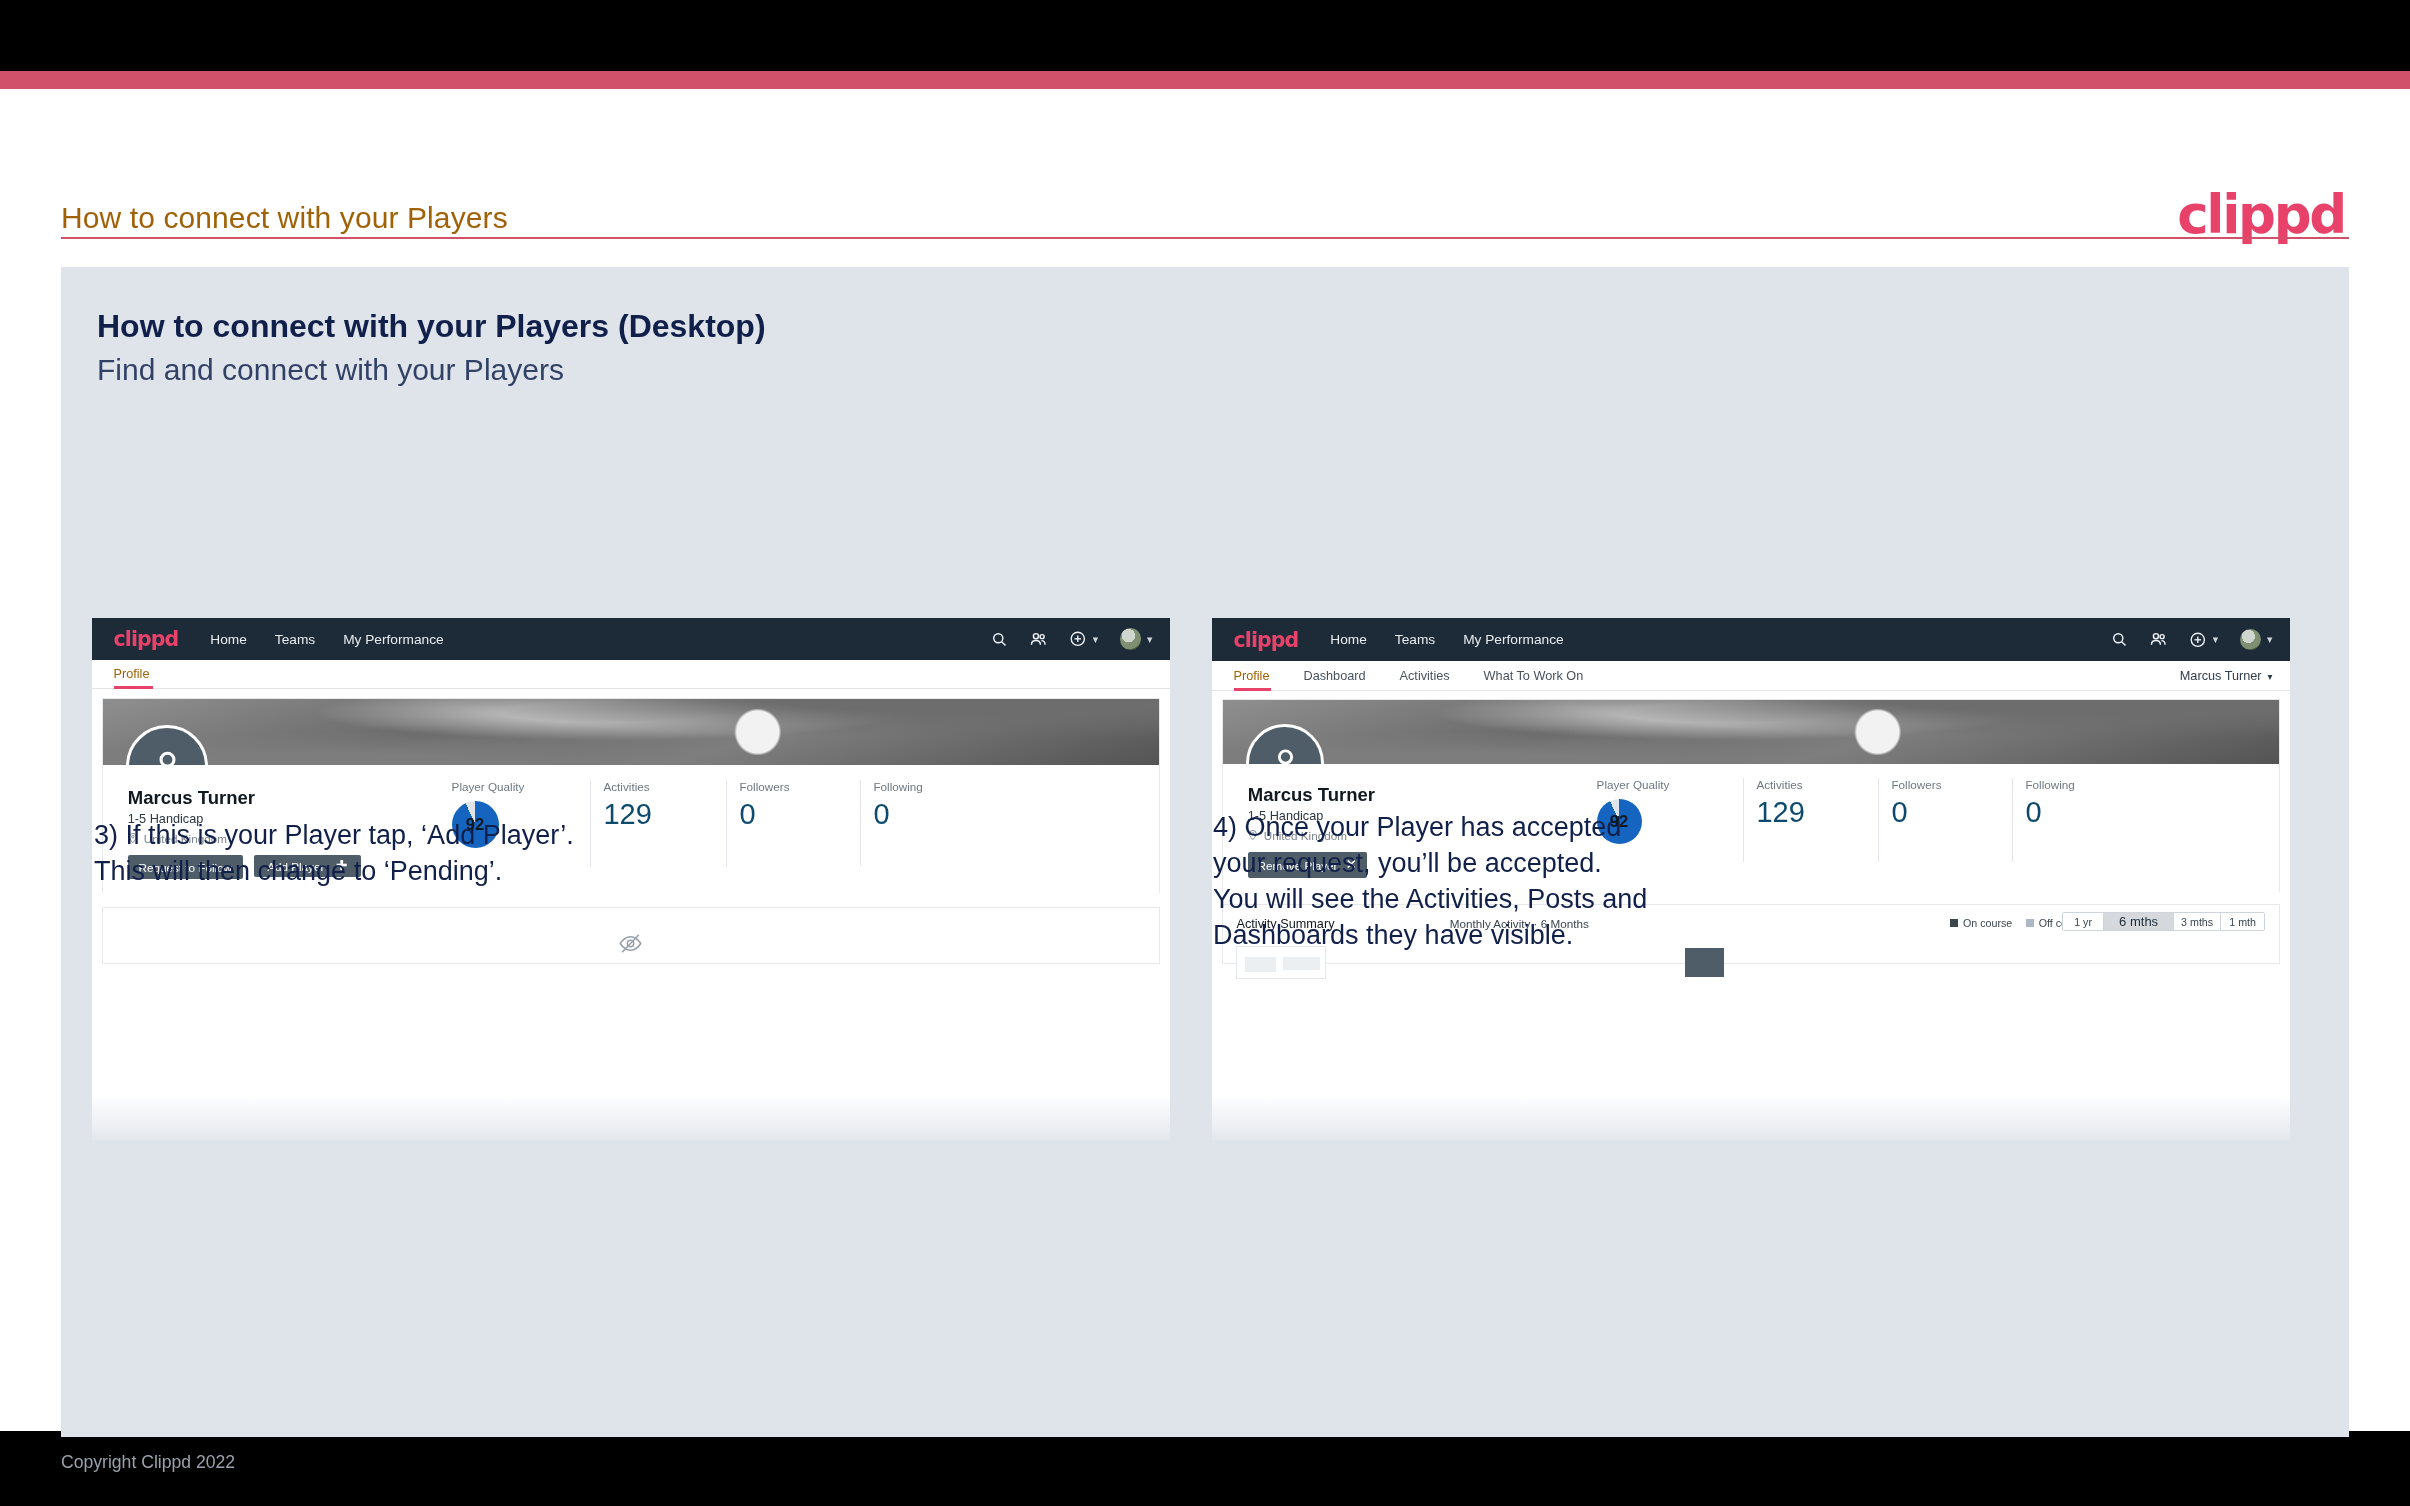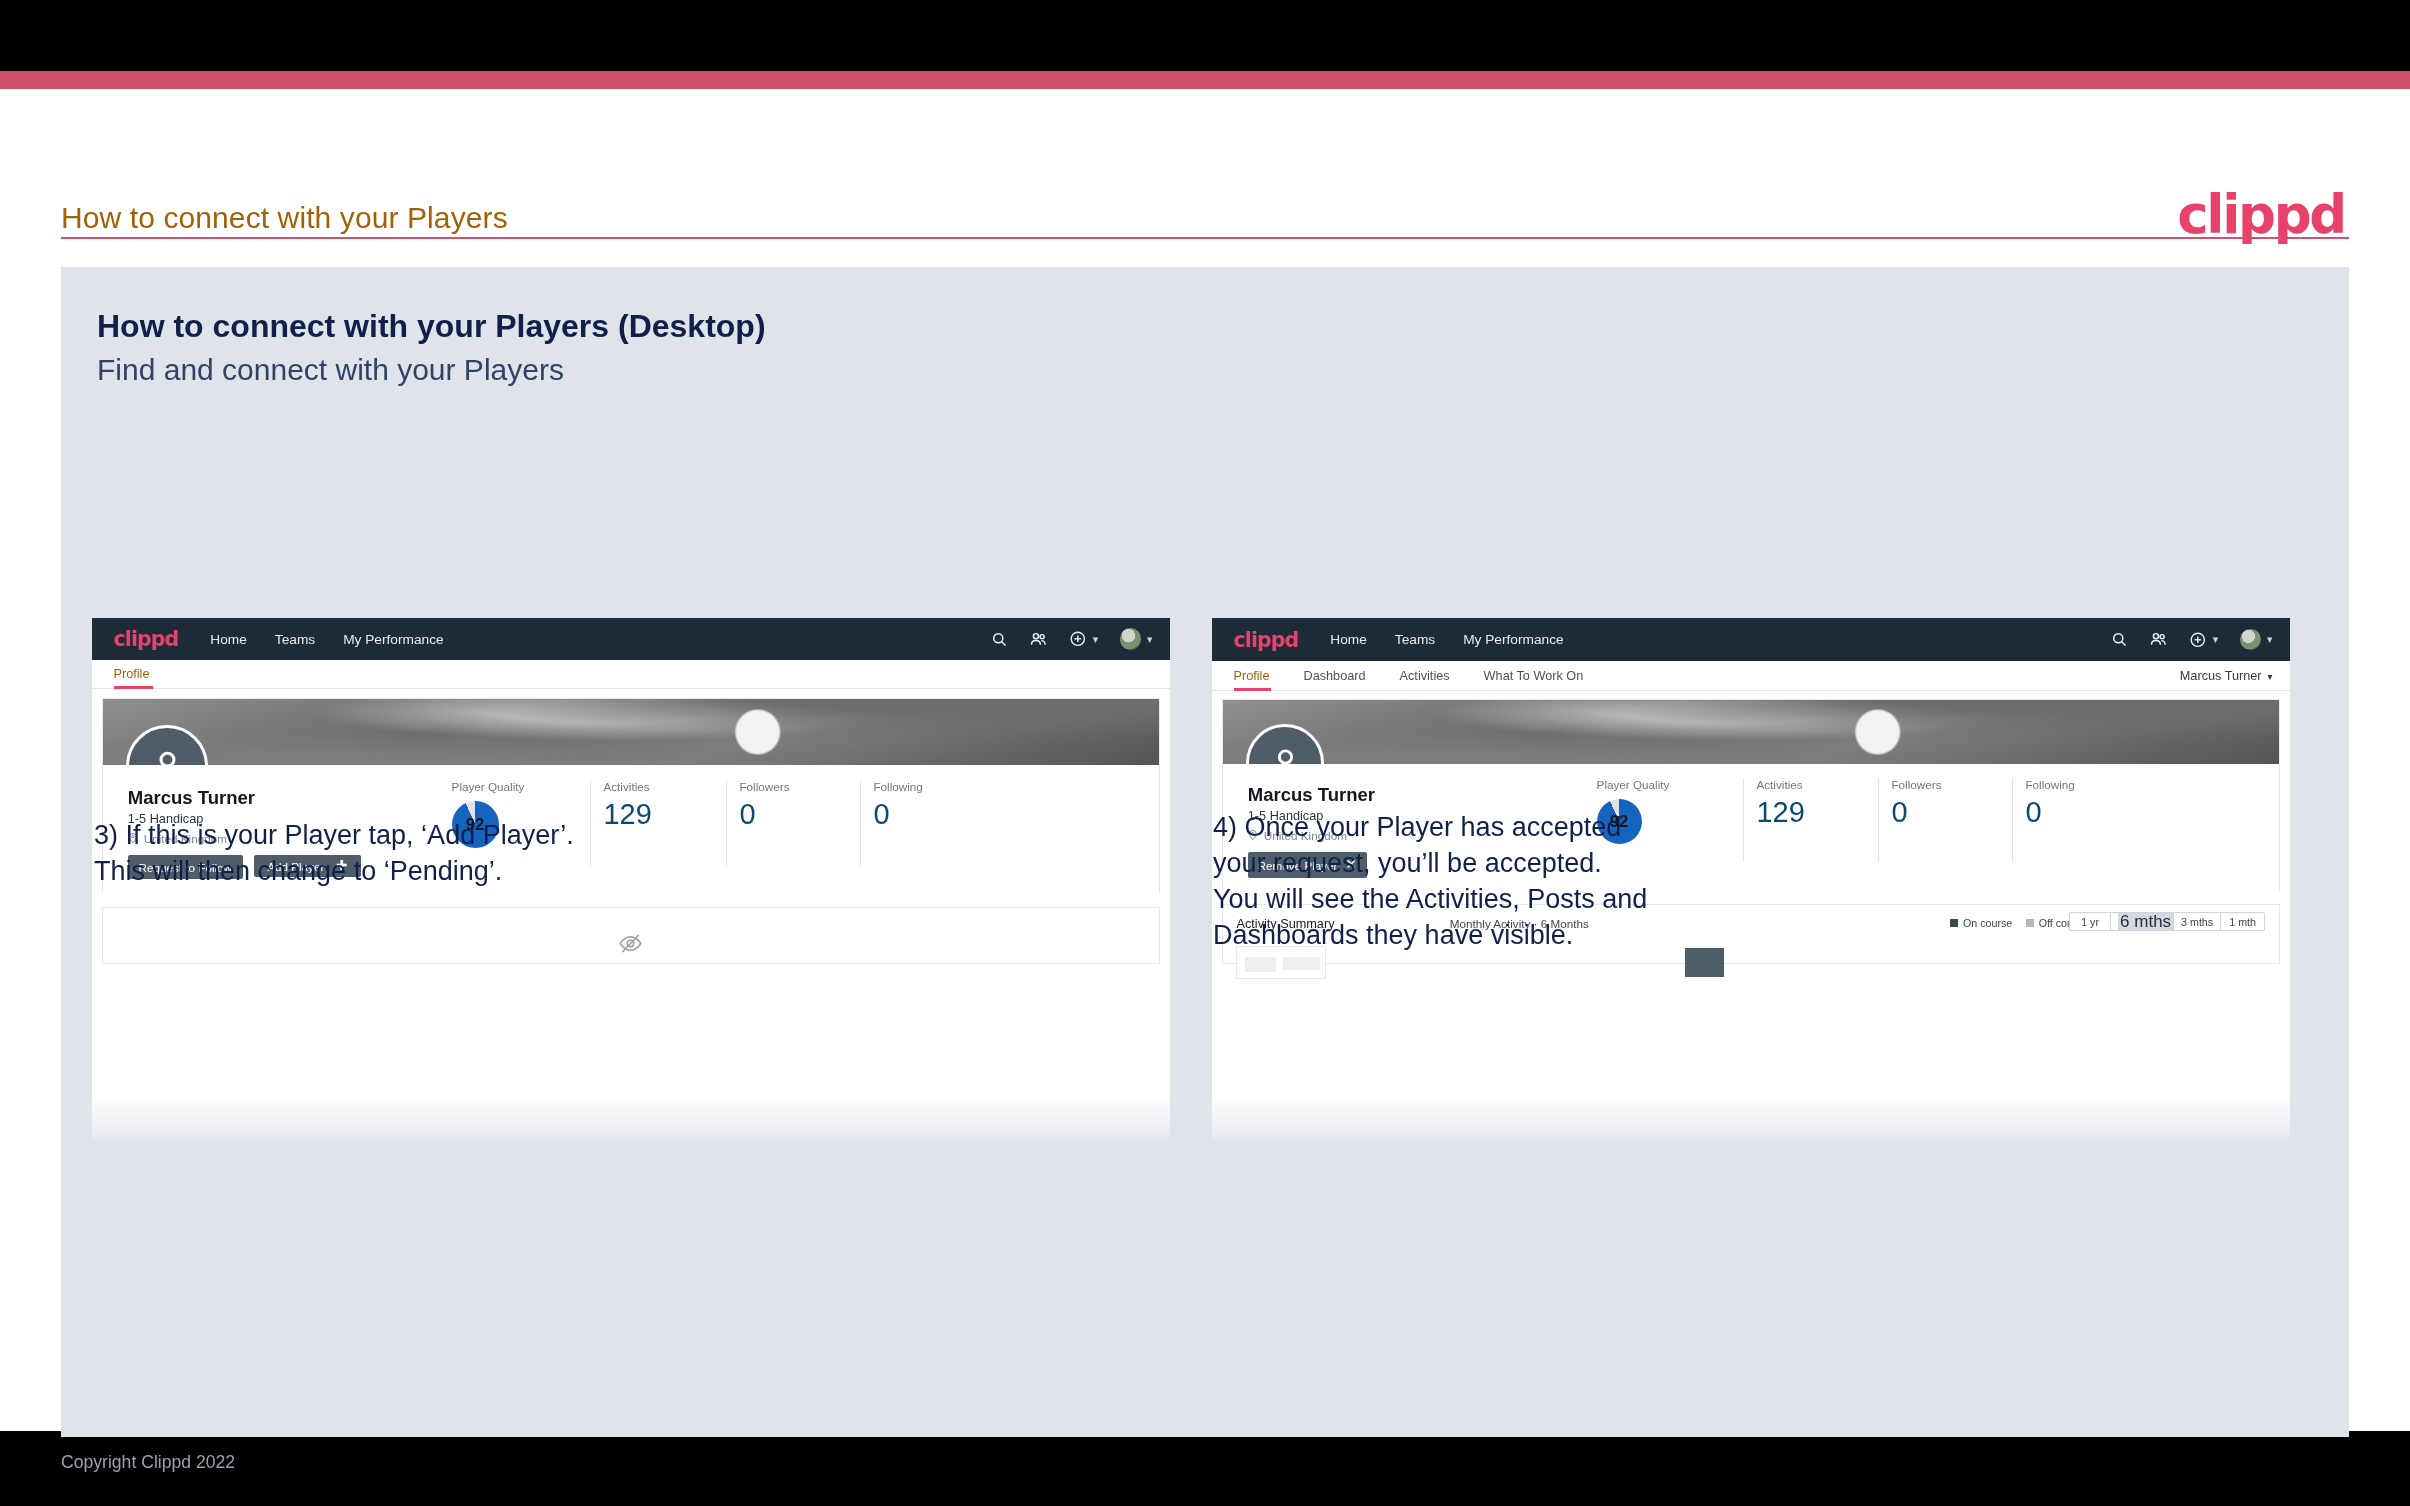--- a/index.html
+++ b/index.html
@@ -402,21 +402,21 @@
               <span>On course</span>
             </span>
             <span class="li" style="font-size:10.7px; gap:4.9px;">
               <span class="sw" style="width:7.8px;height:7.8px;background:#aeb8c4;"></span>
               <span>Off course</span>
             </span>
           </div>
 
           <div class="seg" style="right:13.7px; top:6.8px; height:19.5px;">
             <span class="sgi" style="width:41px; font-size:10.7px;">1 yr</span>
-            <span class="sgi on" style="width:56px; font-size:17px;margin-left:7px;">6 mths</span>
+            <span class="sgi on" style="width:70px; font-size:13px;">6 mths</span>
             <span class="sgi" style="width:47px; font-size:10.7px;">3 mths</span>
             <span class="sgi" style="width:43px; font-size:10.7px;">1 mth</span>
           </div>
 
           <div class="mini-card" style="left:13.7px; top:41px; width:90px; height:33px;">
             <div class="mini-blk" style="left:7.8px; top:9.8px; width:31px; height:15.6px;"></div>
             <div class="mini-blk" style="left:46px; top:9.8px; width:37px; height:13.7px;"></div>
           </div>
           <div class="bar-blk" style="left:462px; top:43px; width:39px; height:29px;"></div>
         </div>

